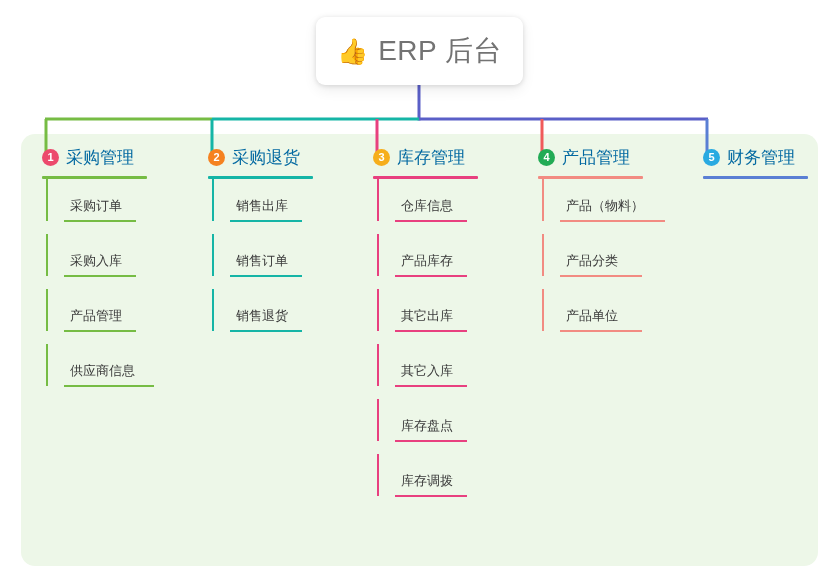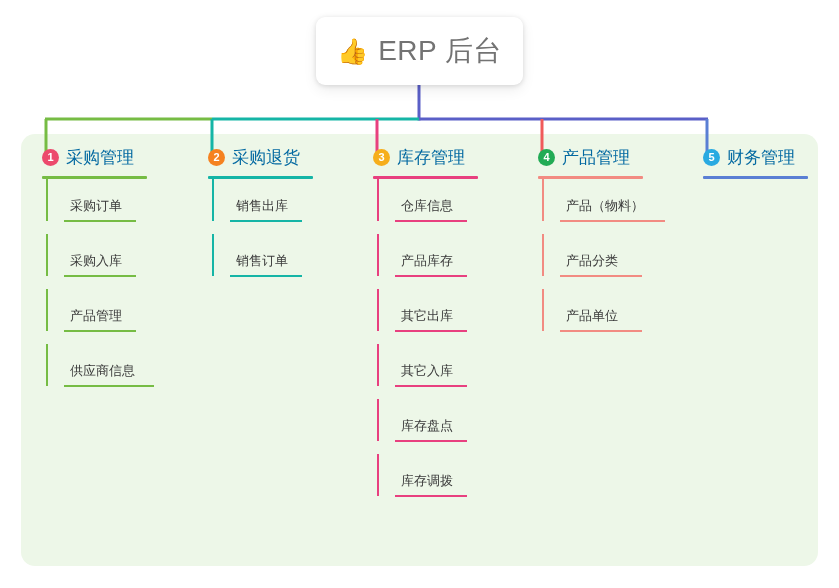--- a/index.html
+++ b/index.html
@@ -192,20 +192,25 @@
         <div class="item">
           <div class="item-stem" style="background: rgb(21, 181, 166);"></div>
           <div class="item-label">销售出库</div>
           <div class="item-rule" style="width: 72px; background: rgb(21, 181, 166);"></div>
         </div>
         <div class="item">
           <div class="item-stem" style="background: rgb(21, 181, 166);"></div>
           <div class="item-label">销售订单</div>
           <div class="item-rule" style="width: 72px; background: rgb(21, 181, 166);"></div>
         </div>
+        <div class="item">
+          <div class="item-stem" style="background: rgb(21, 181, 166);"></div>
+          <div class="item-label">销售退货</div>
+          <div class="item-rule" style="width: 72px; background: rgb(21, 181, 166);"></div>
+        </div>
       </div>
     </div>
     <div class="column" style="left: 373px;">
       <div class="col-head">
         <span class="badge" style="background: rgb(246, 174, 28);">3</span>
         <span class="col-title">库存管理</span>
       </div>
       <div class="head-rule" style="width: 105px; background: rgb(232, 64, 127);"></div>
       <div class="items">
         <div class="item">

